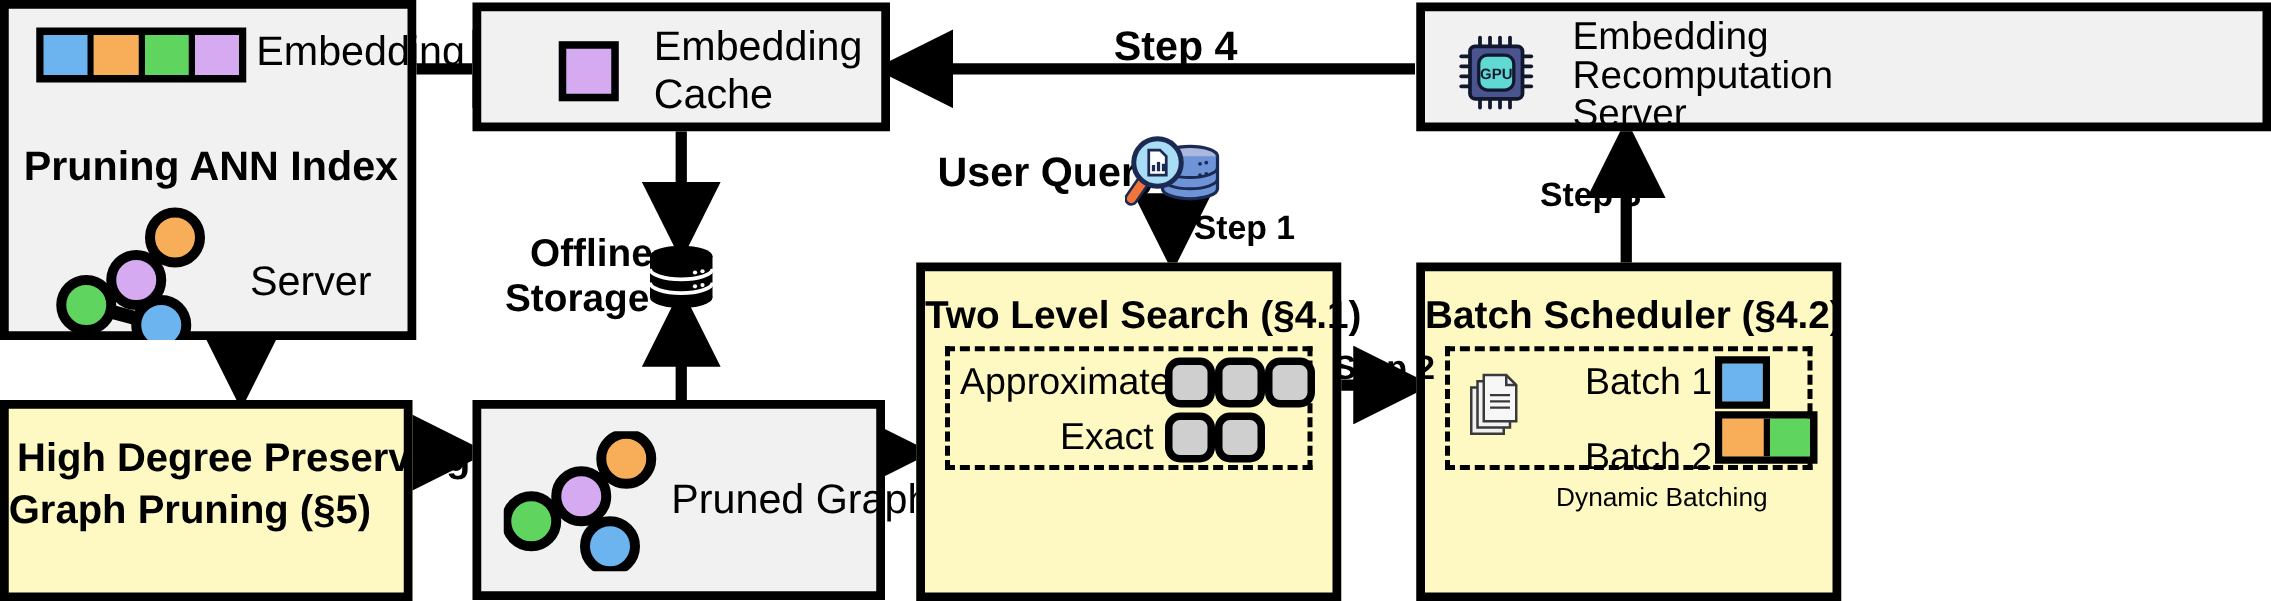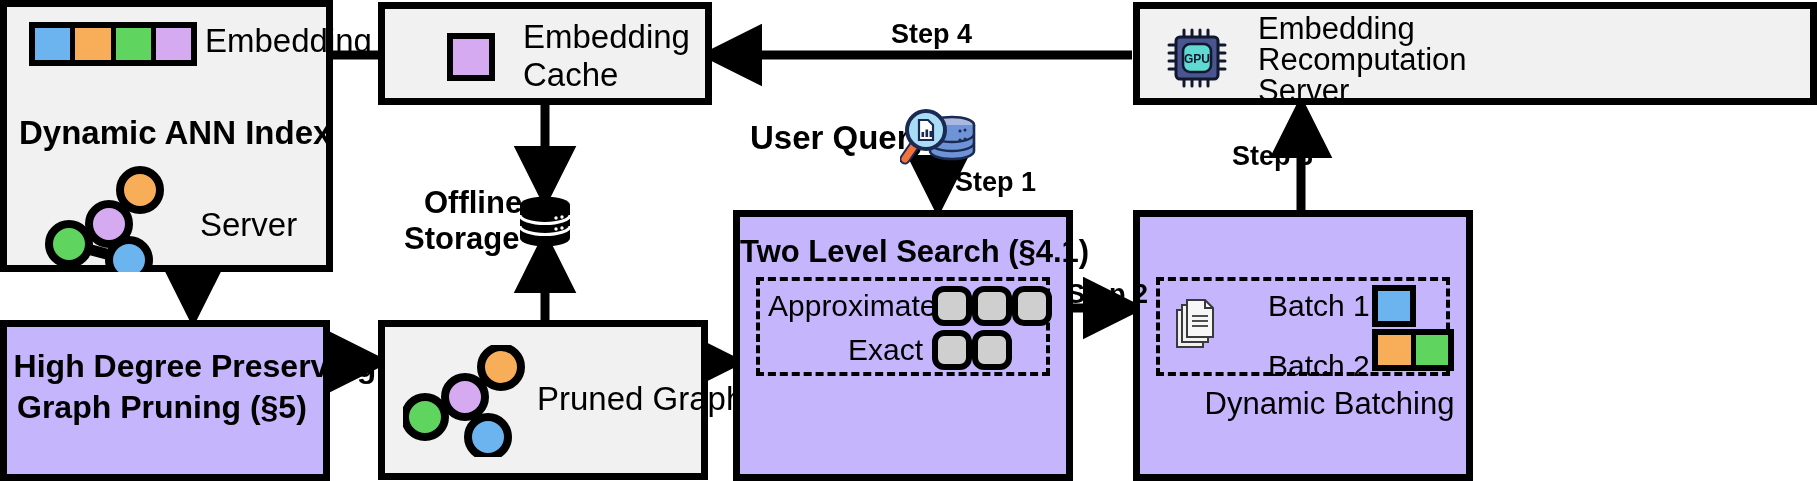--- a/index.html
+++ b/index.html
@@ -1,19 +1,19 @@
 <!DOCTYPE html>
 <html><head>
 <meta charset="utf-8">
 <style>
   html,body{margin:0;padding:0;background:#ffffff;}
   body{font-family:"Liberation Sans",sans-serif;}
   #stage{position:relative;width:1817px;height:481px;background:#ffffff;overflow:hidden;}
   .box{position:absolute;box-sizing:border-box;border:7px solid #000;background:#f1f1f1;}
-  .box.gray{background:#c4b5fd;}
+  .box.gray{background:#fef9c3;}
   .lbl{position:absolute;color:#000;white-space:pre;line-height:1.12;}
   .bold{font-weight:bold;}
   .ctr{text-align:center;}
   svg{display:block;}
   .abs{position:absolute;}
   .chip{box-sizing:border-box;border:6px solid #000;}
   .swatch{box-sizing:border-box;}
   .dashed{position:absolute;box-sizing:border-box;border:4px dashed #000;}
   .qslot{box-sizing:border-box;border:6px solid #000;background:#cfcfcf;border-radius:12px;}
 </style>
@@ -53,40 +53,40 @@
   <div class="box" style="left:0px;top:0px;width:333px;height:272px;">
 
     <div class="chip abs" style="left:22px;top:15px;width:168px;height:44px;display:flex;">
       <div class="swatch" style="flex:1;background:#6cb4f0;border-right:5px solid #000;"></div>
       <div class="swatch" style="flex:1;background:#f8ad59;border-right:5px solid #000;"></div>
       <div class="swatch" style="flex:1;background:#5fd45f;border-right:5px solid #000;"></div>
       <div class="swatch" style="flex:1;background:#d6aaf0;"></div>
     </div>
     <div class="lbl" style="left:198px;top:16px;font-size:33px;">Embedding</div>
 
-    <div class="lbl bold" style="left:12px;top:108px;width:290px;font-size:33px;text-align:center;">Dynamic ANN Index</div>
+    <div class="lbl bold" style="left:12px;top:108px;width:290px;font-size:33px;text-align:center;">Pruning ANN Index</div>
 
     <svg class="abs" style="left:30px;top:155px;width:130px;height:110px;" viewBox="0 0 130 110">
       <g stroke="#000" stroke-width="11" stroke-linecap="round">
         <line x1="72" y1="62" x2="103" y2="28"></line>
         <line x1="32" y1="82" x2="72" y2="62"></line>
         <line x1="32" y1="82" x2="92" y2="98"></line>
         <line x1="72" y1="62" x2="92" y2="98"></line>
       </g>
       <circle cx="103" cy="28" r="20" fill="#f8ad59" stroke="#000" stroke-width="8"></circle>
       <circle cx="72" cy="62" r="20" fill="#d6aaf0" stroke="#000" stroke-width="8"></circle>
       <circle cx="32" cy="82" r="20" fill="#5fd45f" stroke="#000" stroke-width="8"></circle>
       <circle cx="92" cy="98" r="20" fill="#6cb4f0" stroke="#000" stroke-width="8"></circle>
     </svg>
     <div class="lbl" style="left:193px;top:200px;font-size:33px;">Server</div>
   </div>
 
   <div class="box gray" style="left:0px;top:320px;width:330px;height:161px;">
     <div class="lbl bold ctr" style="left:0px;top:22px;width:376px;font-size:32px;">High Degree Preserving</div>
-    <div class="lbl bold ctr" style="left:0px;top:63px;width:267px;font-size:32px;margin-left:10px;">Graph Pruning (§5)</div>
+    <div class="lbl bold ctr" style="left:0px;top:63px;width:267px;font-size:32px;">Graph Pruning (§5)</div>
   </div>
 
   <div class="box" style="left:378px;top:2px;width:334px;height:103px;">
     <div class="chip abs" style="left:62px;top:24px;width:48px;height:48px;background:#d6aaf0;"></div>
     <div class="lbl" style="left:138px;top:10px;font-size:33px;">Embedding</div>
     <div class="lbl" style="left:138px;top:48px;font-size:33px;">Cache</div>
   </div>
 
   <div class="lbl bold" style="left:424px;top:186px;font-size:31px;">Offline</div>
   <div class="lbl bold" style="left:404px;top:222px;font-size:31px;">Storage</div>
@@ -155,20 +155,21 @@
 
       <div class="lbl" style="left:88px;top:52px;font-size:30px;">Exact</div>
       <div class="abs" style="left:172px;top:49px;display:flex;">
         <div class="qslot" style="width:40px;height:40px;"></div>
         <div class="qslot" style="width:40px;height:40px;"></div>
       </div>
     </div>
   </div>
 
   <div class="box gray" style="left:1133px;top:210px;width:340px;height:271px;">
+    <div class="lbl bold ctr" style="left:0px;top:18px;width:326px;font-size:31px;">Batch Scheduler (§4.2)</div>
     <div class="dashed" style="left:16px;top:60px;width:294px;height:99px;">
       <svg class="abs" style="left:14px;top:16px;width:46px;height:56px;" viewBox="0 0 46 56">
         <path d="M3,13 h18 l8,8 v29 h-26 z" fill="#f0f0f0" stroke="#3a3a3a" stroke-width="2"></path>
         <path d="M8,8 h18 l8,8 v29 h-26 z" fill="#f3f3f3" stroke="#3a3a3a" stroke-width="2"></path>
         <path d="M13,3 h18 l8,8 v29 h-26 z" fill="#f7f7f7" stroke="#3a3a3a" stroke-width="2"></path>
         <path d="M31,3 v8 h8" fill="none" stroke="#3a3a3a" stroke-width="2"></path>
         <g stroke="#3a3a3a" stroke-width="1.8">
           <line x1="18" y1="19" x2="34" y2="19"></line>
           <line x1="18" y1="24" x2="34" y2="24"></line>
           <line x1="18" y1="29" x2="34" y2="29"></line>
@@ -179,21 +180,21 @@
       <div class="chip abs" style="left:212px;top:4px;width:44px;height:42px;display:flex;">
         <div class="swatch" style="flex:1;background:#6cb4f0;"></div>
       </div>
 
       <div class="lbl" style="left:108px;top:68px;font-size:30px;">Batch 2</div>
       <div class="chip abs" style="left:212px;top:48px;width:82px;height:42px;display:flex;">
         <div class="swatch" style="flex:1;background:#f8ad59;border-right:5px solid #000;"></div>
         <div class="swatch" style="flex:1;background:#5fd45f;"></div>
       </div>
     </div>
-    <div class="lbl ctr" style="left:0px;top:170px;width:379px;font-size:31px;">Dynamic Batching</div>
+    <div class="lbl ctr" style="left:0px;top:170px;width:379px;font-size:21px;">Dynamic Batching</div>
   </div>
 
   <div class="box" style="left:1133px;top:2px;width:684px;height:103px;">
     <svg class="abs" style="left:26px;top:18px;width:62px;height:62px;" viewBox="0 0 62 62">
       <g stroke="#11182e" stroke-width="3" stroke-linecap="round">
         <line x1="18" y1="3" x2="18" y2="11"></line>
           <line x1="26" y1="3" x2="26" y2="11"></line>
         <line x1="34" y1="3" x2="34" y2="11"></line>
           <line x1="42" y1="3" x2="42" y2="11"></line>
         <line x1="18" y1="51" x2="18" y2="59"></line>
@@ -214,15 +215,15 @@
       <text x="31" y="36" font-family="&quot;Liberation Sans&quot;, sans-serif" font-size="12" font-weight="bold" fill="#11182e" text-anchor="middle">GPU</text>
     </svg>
     <div class="lbl" style="left:118px;top:3px;font-size:31px;">Embedding</div>
     <div class="lbl" style="left:118px;top:34px;font-size:31px;">Recomputation</div>
     <div class="lbl" style="left:118px;top:65px;font-size:31px;">Server</div>
   </div>
 
   <div class="lbl bold" style="left:955px;top:167px;font-size:27px;">Step 1</div>
   <div class="lbl bold" style="left:1067px;top:279px;font-size:27px;">Step 2</div>
   <div class="lbl bold" style="left:1232px;top:141px;font-size:27px;">Step 3</div>
-  <div class="lbl bold" style="left:891px;top:19px;font-size:27px;">Step 4</div>
+  <div class="lbl bold" style="left:891px;top:19px;font-size:33px;">Step 4</div>
 
 </div>
 
 </body></html>

